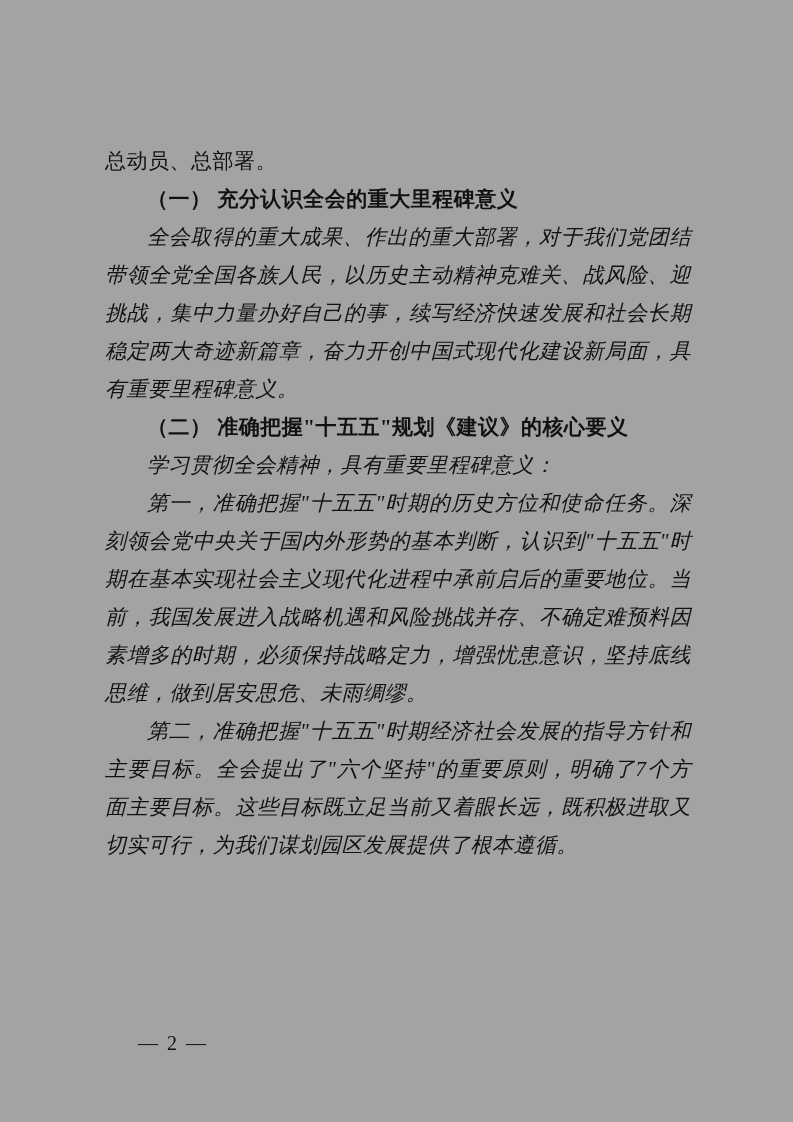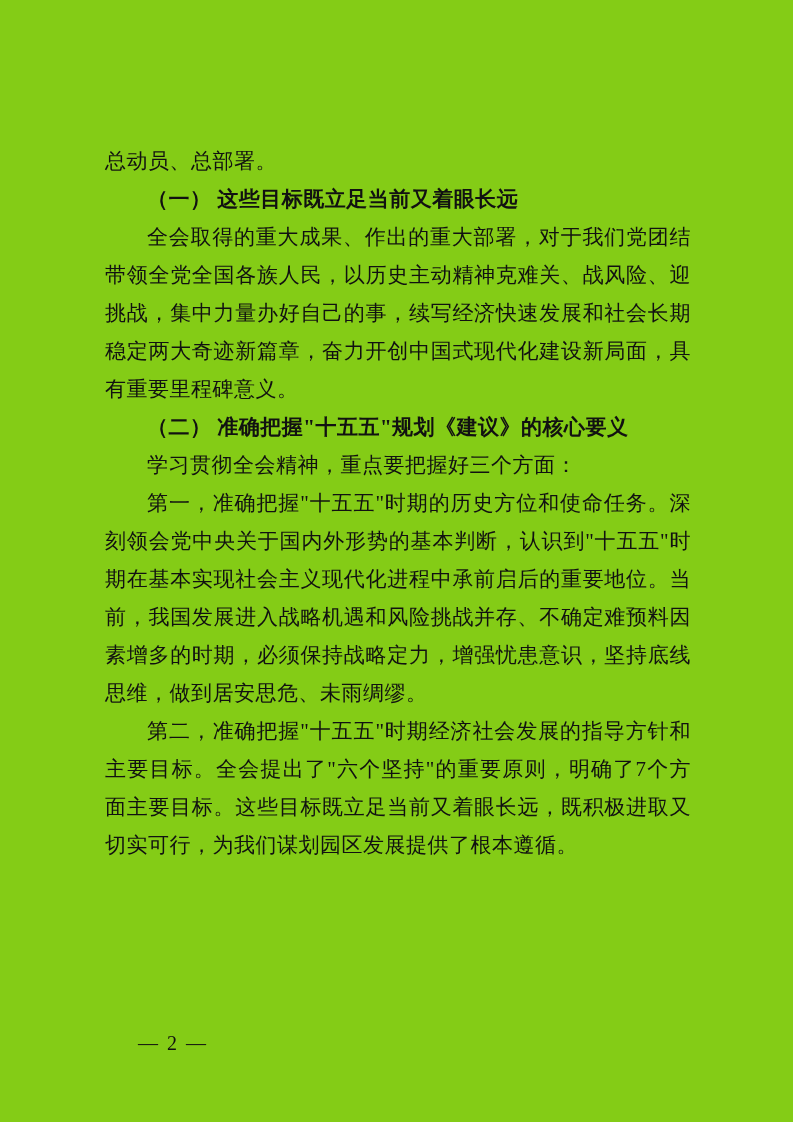--- a/index.html
+++ b/index.html
@@ -4,21 +4,21 @@
 <style>
   html, body {
     margin: 0;
     padding: 0;
     background: #ffffff;
   }
   .page {
     position: relative;
     width: 793px;
     height: 1122px;
-    background: #84cc16;
+    background: #a3a3a3;
     overflow: hidden;
     font-family: "Liberation Serif", "DejaVu Serif", serif;
     color: #111111;
   }
   .content {
     position: absolute;
     left: 105px;
     top: 142px;
     width: 586px;
     font-size: 21px;
@@ -26,20 +26,21 @@
     text-align: justify;
     text-justify: inter-ideograph;
     letter-spacing: 0.5px;
   }
   .content p {
     margin: 0;
     padding: 0;
   }
   .para-indent {
     text-indent: 2em;
+    font-style: italic;
   }
   .para-heading {
     font-weight: bold;
     text-indent: 2em;
   }
   .page-footer {
     position: absolute;
     left: 138px;
     top: 1024px;
     font-size: 20px;
@@ -47,21 +48,21 @@
     letter-spacing: 2px;
     color: #111111;
   }
 </style>
 </head>
 <body>
 
 <div class="page">
   <div class="content">
     <p class="para-plain">总动员、总部署。</p>
-    <p class="para-heading">（一） 这些目标既立足当前又着眼长远</p>
+    <p class="para-heading">（一） 充分认识全会的重大里程碑意义</p>
     <p class="para-indent">全会取得的重大成果、作出的重大部署，对于我们党团结带领全党全国各族人民，以历史主动精神克难关、战风险、迎挑战，集中力量办好自己的事，续写经济快速发展和社会长期稳定两大奇迹新篇章，奋力开创中国式现代化建设新局面，具有重要里程碑意义。</p>
     <p class="para-heading">（二） 准确把握"十五五"规划《建议》的核心要义</p>
-    <p class="para-indent">学习贯彻全会精神，重点要把握好三个方面：</p>
+    <p class="para-indent">学习贯彻全会精神，具有重要里程碑意义：</p>
     <p class="para-indent">第一，准确把握"十五五"时期的历史方位和使命任务。深刻领会党中央关于国内外形势的基本判断，认识到"十五五"时期在基本实现社会主义现代化进程中承前启后的重要地位。当前，我国发展进入战略机遇和风险挑战并存、不确定难预料因素增多的时期，必须保持战略定力，增强忧患意识，坚持底线思维，做到居安思危、未雨绸缪。</p>
     <p class="para-indent">第二，准确把握"十五五"时期经济社会发展的指导方针和主要目标。全会提出了"六个坚持"的重要原则，明确了7个方面主要目标。这些目标既立足当前又着眼长远，既积极进取又切实可行，为我们谋划园区发展提供了根本遵循。</p>
   </div>
   <div class="page-footer">— 2 —</div>
 </div>
 
 </body></html>

